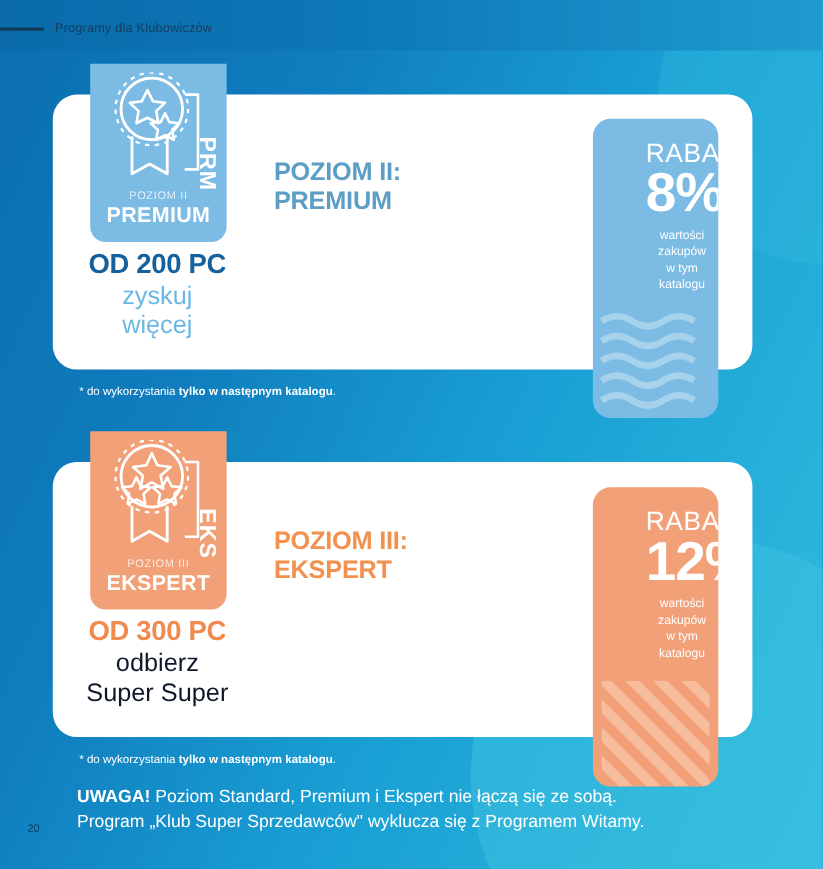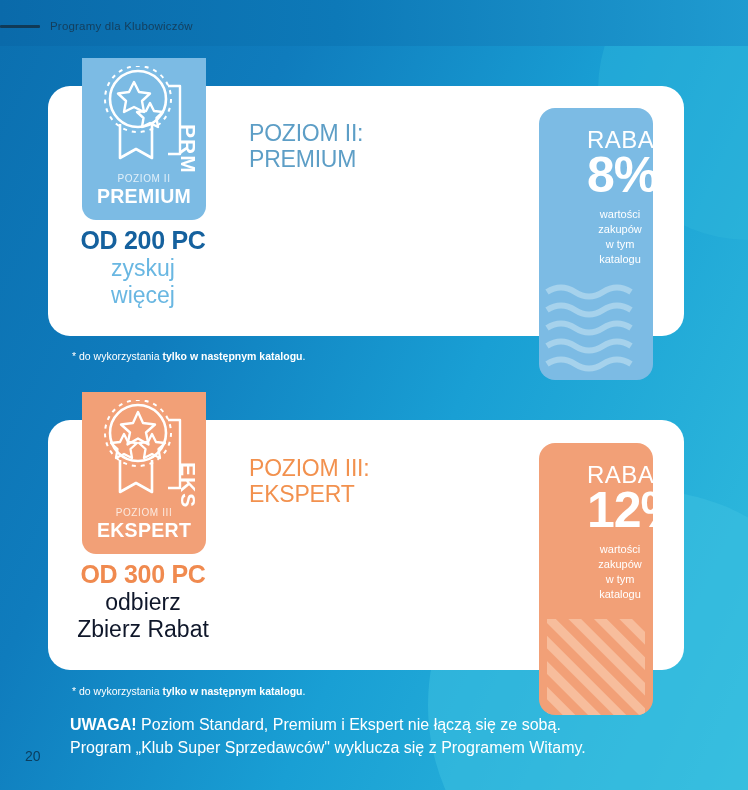--- a/index.html
+++ b/index.html
@@ -92,21 +92,21 @@
   .slogan.premium .line1 { color:#15619e; }
   .slogan.premium .line2, .slogan.premium .line3 { color:#69b7e2; }
   .slogan.ekspert .line1 { color:#f08a4f; }
   .slogan.ekspert .line2, .slogan.ekspert .line3 { color:#0f172a; }
 
   
   .copy { position:absolute; left:249px; width:265px; z-index:5; }
   .copy.premium { top:120px; }
   .copy.ekspert { top:455px; }
   .copy h2 {
-    font-size:23px; font-weight:normal; line-height:1.13; letter-spacing:-.2px;
+    font-size:23px; font-weight:bold; line-height:1.13; letter-spacing:-.2px;margin-top:23px;
   }
   .copy.premium h2 { color:#5d9ec6; }
   .copy.ekspert h2 { color:#f2914e; }
   .copy p {
     margin-top:10px; font-size:15.5px; line-height:1.43;
   }
   .copy.premium p { color:#6ba6c8; }
   .copy.ekspert p { color:#f2a275; }
   .copy p b { font-weight:bold; }
 
@@ -132,21 +132,21 @@
   .footnote b { font-weight:bold; }
 
   .uwaga {
     position:absolute; left:70px; top:714px; z-index:6;
     font-size:16px; line-height:1.42; color:#ffffff;
   }
   .uwaga b { font-weight:bold; }
 
   .page-num {
     position:absolute; left:25px; top:748px; z-index:6;
-    font-size:14px; color:#0b3f60;
+    font-size:10px; color:#0b3f60;
   }
 </style>
 </head>
 <body>
 
 <div class="bg">
   <div class="bg-circle c1"></div>
   <div class="bg-circle c2"></div>
   <div class="bg-sheen"></div>
 </div>
@@ -218,21 +218,21 @@
     <path d="M74 20 L86 20 L86 88 L74 88" fill="none" stroke="#fff" stroke-width="2.4" stroke-linejoin="round"></path>
   </svg>
   <div class="vtext">EKS</div>
   <div class="lvl-small">POZIOM III</div>
   <div class="lvl-big">EKSPERT</div>
 </div>
 
 <div class="slogan ekspert">
   <div class="line1">OD 300 PC</div>
   <div class="line2">odbierz</div>
-  <div class="line3">Zbierz Rabat</div>
+  <div class="line3">Super Super</div>
 </div>
 
 <div class="copy ekspert">
   <h2>
     <span>POZIOM III:</span><br>
     <span>EKSPERT</span>
   </h2>
 </div>
 
 <div class="disc ekspert">

